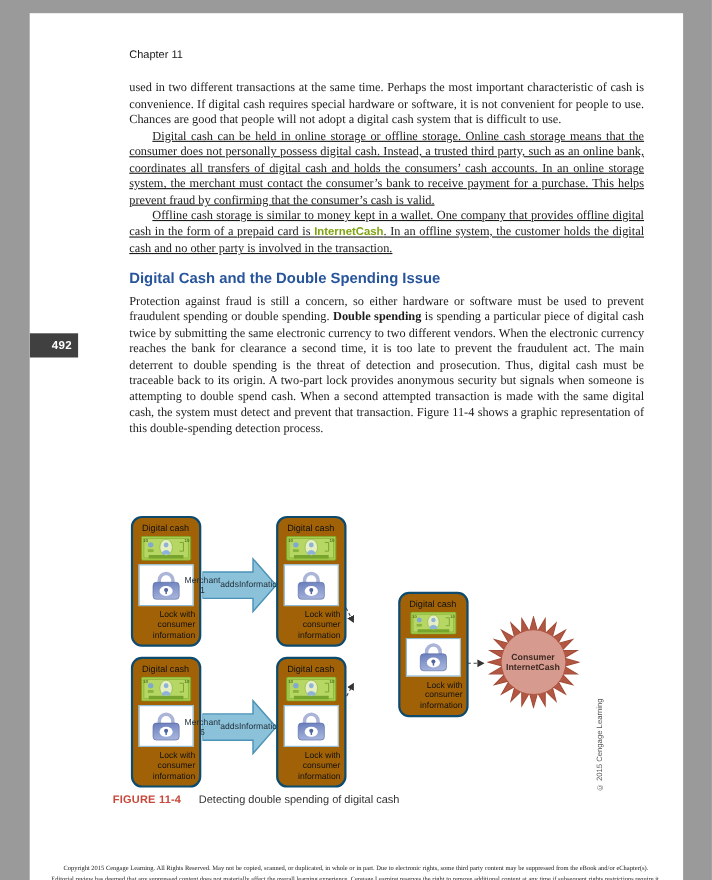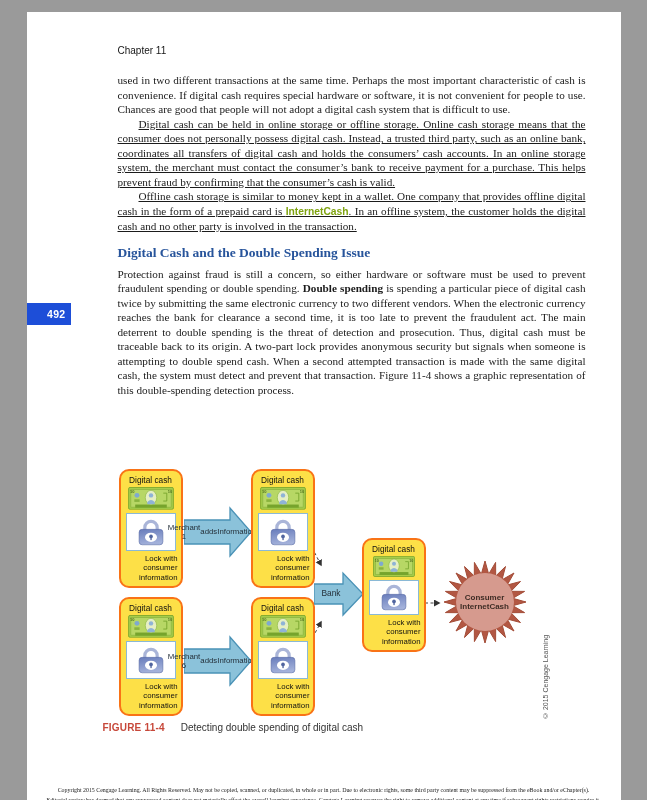--- a/index.html
+++ b/index.html
@@ -1,39 +1,39 @@
 <!DOCTYPE html>
 <html><head>
 <meta charset="utf-8">
 <style>
   html,body{margin:0;padding:0;background:#9a9a9a;}
   .page{position:relative;width:594px;height:800px;background:#ffffff;margin:12px auto;
         font-family:"Liberation Sans",sans-serif;overflow:hidden;}
 
   .chapter-header{position:absolute;left:91px;top:33px;font-size:10px;color:#161616;}
 
-  .page-badge{position:absolute;left:0;top:291px;width:44px;height:22px;background:#1d4ed8;
+  .page-badge{position:absolute;left:0;top:291px;width:44px;height:22px;background:#404040;
         display:flex;align-items:center;justify-content:flex-end;padding-right:5px;box-sizing:border-box;}
   .page-badge span{color:#fff;font-size:10.5px;font-weight:bold;letter-spacing:.3px;}
 
   .content{position:absolute;left:91px;top:61px;width:468px;
         font-family:"Liberation Serif","DejaVu Serif",serif;
         font-size:11.2px;line-height:14.55px;color:#1b1b1b;text-align:justify;}
   .content p{margin:0;}
   .content p.indent{text-indent:21px;text-decoration:underline;}
-  .section-heading{margin:12px 0 6px 0;font-family:Liberation Serif, serif;
+  .section-heading{margin:12px 0 6px 0;font-family:Liberation Sans, sans-serif;
         font-size:13.5px;font-weight:bold;color:#27549b;text-align:left;}
   .weblink{color:#7fa30f;font-weight:bold;font-family:"Liberation Sans",sans-serif;font-size:10.3px;cursor:pointer;}
 
   .diagram{position:absolute;left:85px;top:452px;width:480px;height:260px;}
   .connectors{position:absolute;left:0;top:0;width:480px;height:260px;}
   .connectors line{stroke:#444;stroke-width:1;stroke-dasharray:3,2.5;fill:none;}
 
-  .cash-box{position:absolute;width:64px;box-sizing:border-box;background:#fde047;
-        border:2px solid #f97316;border-radius:10px;display:flex;flex-direction:column;
+  .cash-box{position:absolute;width:64px;box-sizing:border-box;background:#a16207;
+        border:2px solid #0c4a6e;border-radius:10px;display:flex;flex-direction:column;
         align-items:center;padding:4px 0 4px;}
   .cb-title{font-size:8.3px;color:#111;margin-bottom:2px;white-space:nowrap;}
   .banknote{width:52px;height:26px;display:block;}
   .lock-frame{width:50px;height:43px;border:1.5px solid #8ab9d6;box-sizing:border-box;background:#fff;
         display:flex;align-items:center;justify-content:center;margin-top:3px;}
   .lock{width:36px;height:30px;display:block;}
   .cb-caption{font-size:7.8px;line-height:9.4px;color:#111;text-align:right;margin-top:3px;width:54px;}
 
   .h-arrow{position:absolute;}
   .h-arrow svg{position:absolute;left:0;top:0;width:100%;height:100%;}
@@ -187,28 +187,20 @@
           <use href="#sym-banknote"></use>
         </svg>
       <div class="lock-frame">
         <svg class="lock">
             <use href="#sym-lock"></use>
           </svg>
       </div>
       <div class="cb-caption">Lock with consumer information</div>
     </div>
 
-    <div class="h-arrow bank" style="left:202px;top:107px;width:50px;height:46px">
-      <svg viewBox="0 0 50 46">
-          <polygon points="0,13 29,13 29,2 49,23 29,44 29,33 0,33"></polygon>
-        </svg>
-      <div class="arrow-text">
-        <span>Bank</span>
-      </div>
-    </div>
 
     <div class="cash-box" style="left:250px;top:74px;height:114px">
       <div class="cb-title">Digital cash</div>
       <svg class="banknote">
           <use href="#sym-banknote"></use>
         </svg>
       <div class="lock-frame">
         <svg class="lock">
             <use href="#sym-lock"></use>
           </svg>

